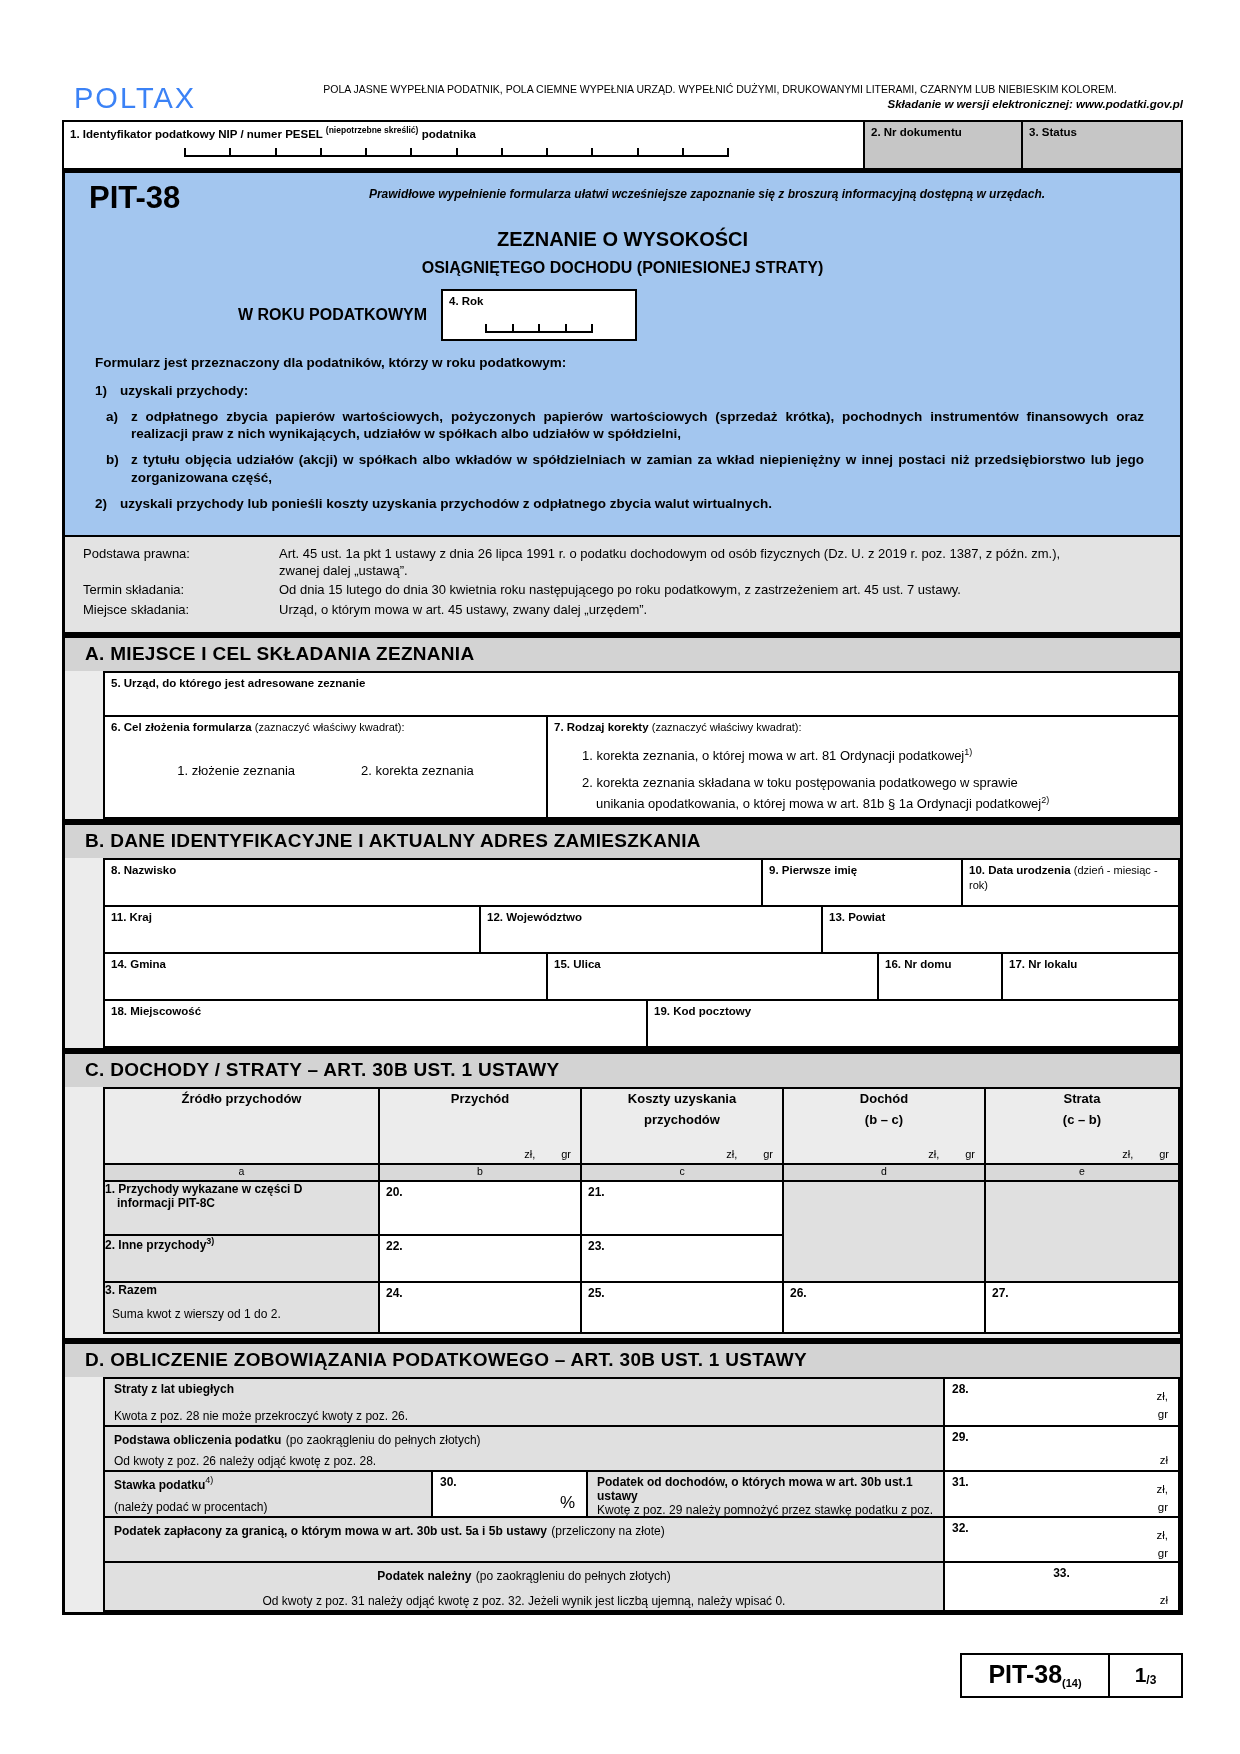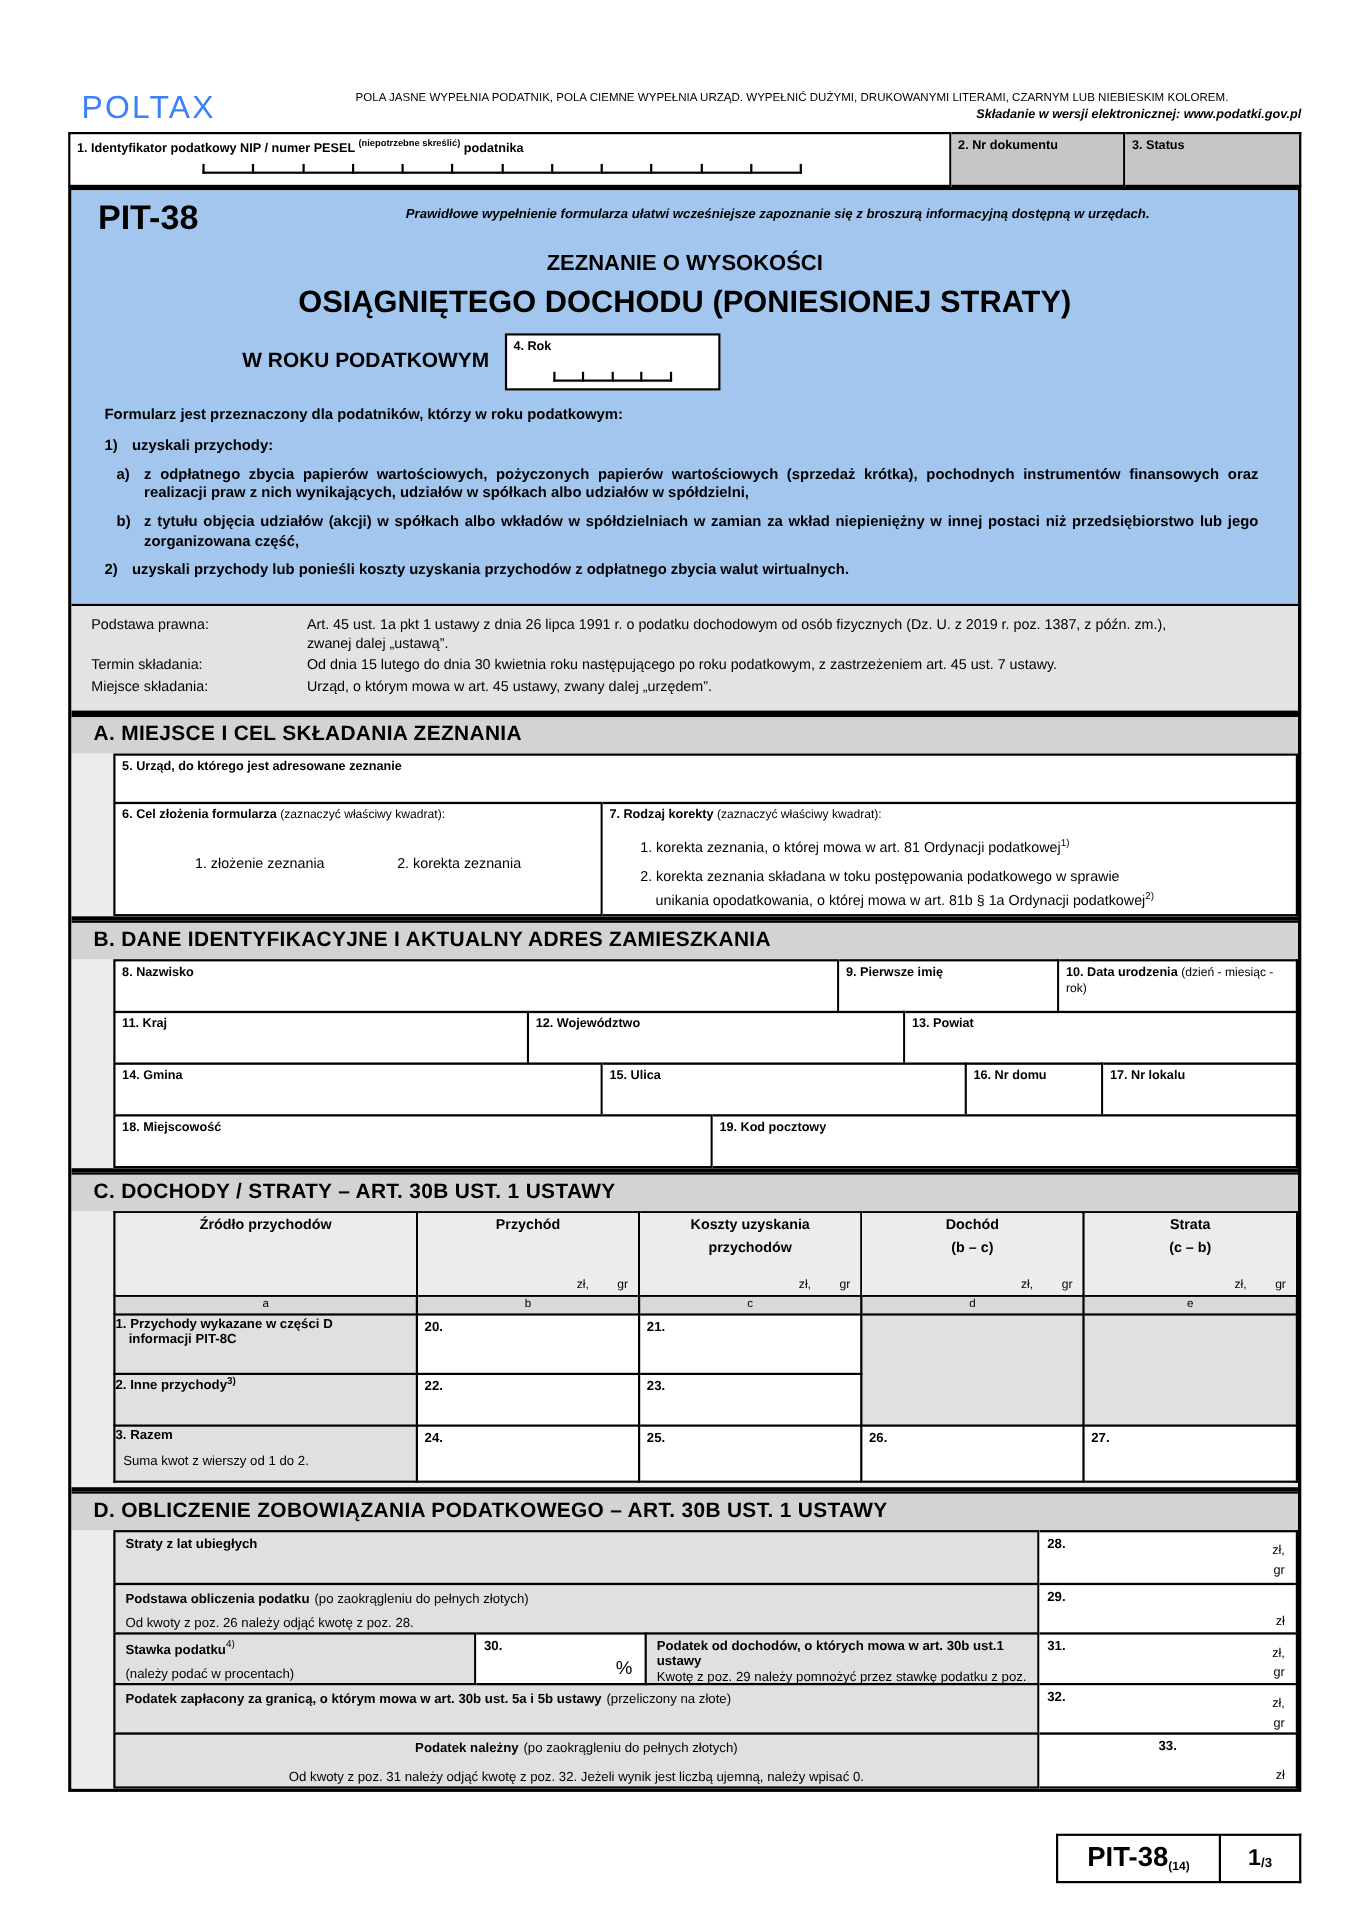--- a/index.html
+++ b/index.html
@@ -32,23 +32,23 @@
 
   
   .formbox { border:3px solid #000; background:#ececec; }
 
   
   .mast { background:#a3c6ef; border-bottom:2.5px solid #000; padding-bottom:12px; }
   .mast-top { display:flex; padding-top:7px; }
   .mast-code { width:195px; font-size:31px; font-weight:bold; padding-left:24px; }
   .mast-advice { flex:1; font-size:12px; font-weight:bold; font-style:italic; text-align:center; padding:7px 26px 0 0; }
   .mt1 { margin-top:12px; text-align:center; font-weight:bold; font-size:20px; }
-  .mt2 { margin-top:8px; text-align:center; font-weight:bold; font-size:28px; }
+  .mt2 { margin-top:8px; text-align:center; font-weight:bold; font-size:16px; }
   .year-row { display:flex; justify-content:center; align-items:center; gap:14px; margin-top:12px; transform:translateX(-185px); }
-  .mt3 { font-weight:bold; font-size:19px; }
+  .mt3 { font-weight:bold; font-size:16px; }
   .year-box { width:196px; height:52px; background:#fff; border:2px solid #000; position:relative; }
   .intro { padding:13px 36px 2px 30px; font-weight:bold; font-size:13.5px; line-height:1.32; }
   .intro .lead { margin-bottom:10px; }
   .item { display:flex; margin-bottom:8px; }
   .item .m { flex:none; width:25px; }
   .item.sub { padding-left:11px; }
   .item .t { flex:1; text-align:justify; }
 
   
   .legal { background:#e3e3e3; padding:9px 0 10px; font-size:13px; line-height:1.3; }
@@ -407,20 +407,21 @@
       <div style="height:4px"></div>
     </div>
 
     <div class="dblrule"></div>
 
     <div class="sec-hdr">D. OBLICZENIE ZOBOWIĄZANIA PODATKOWEGO – ART. 30B UST. 1 USTAWY</div>
     <div class="sec-body">
       <div class="drow h28">
         <div class="dlab">
           <div class="bb">Straty z lat ubiegłych</div>
+          <div class="ss">Kwota z poz. 28 nie może przekroczyć kwoty z poz. 26.</div>
         </div>
         <div class="dnumbox">
           <div class="dnum">28.</div>
           <div class="du2">
                 <div>zł,</div>
                 <div>gr</div>
               </div>
         </div>
       </div>
       <div class="drow h29">

